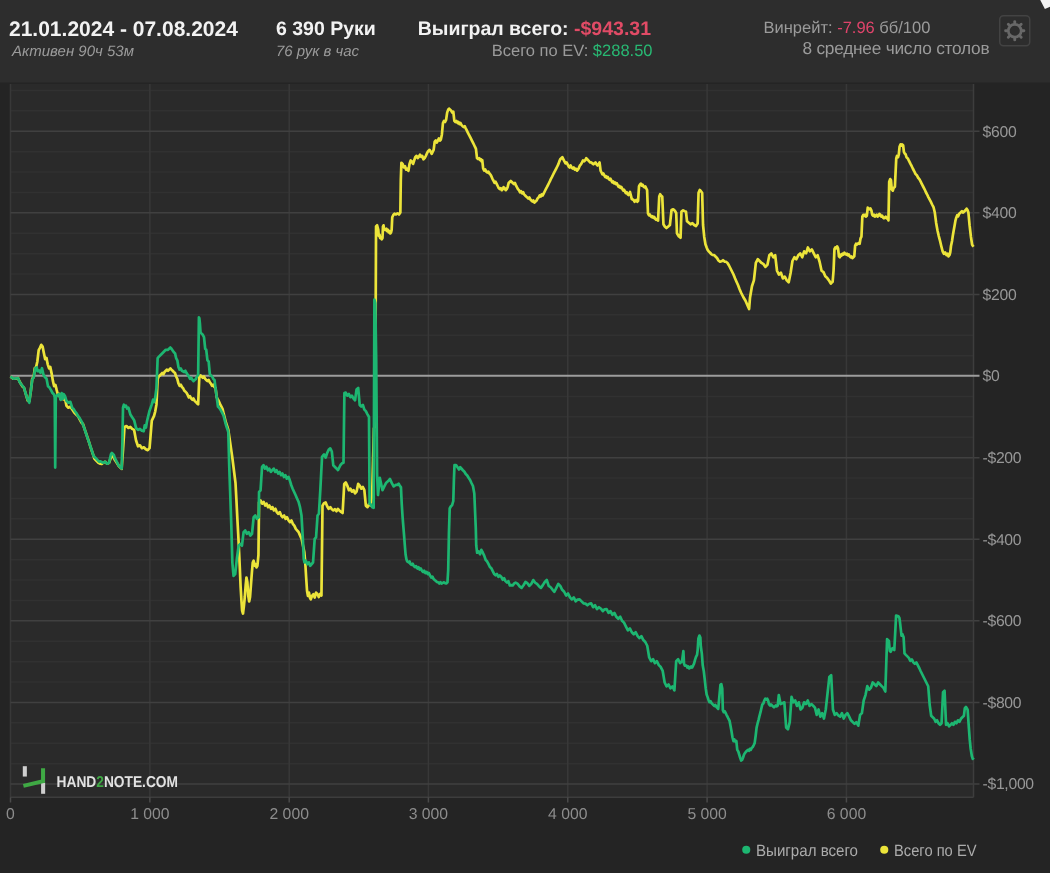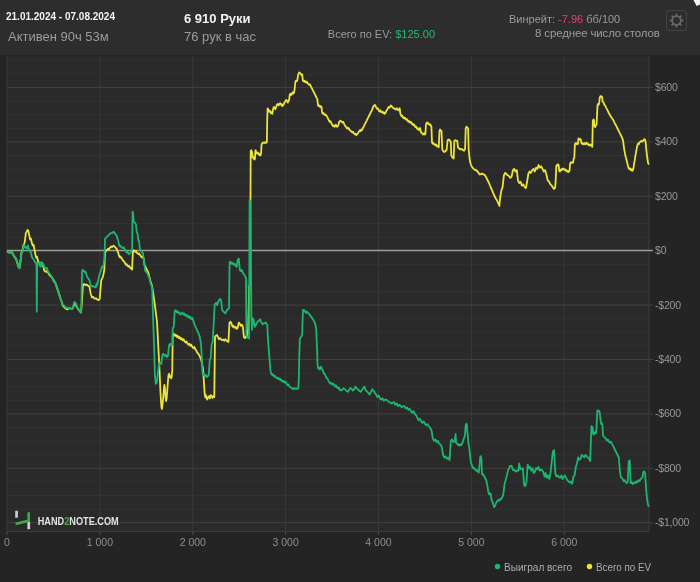--- a/index.html
+++ b/index.html
@@ -1,18 +1,18 @@
 <!DOCTYPE html>
 <html><head><meta charset="utf-8">
 <style>
 * { margin:0; padding:0; box-sizing:border-box; }
 html,body { width:700px; height:582px; background:#242424; font-family:"Liberation Sans",sans-serif; overflow:hidden; }
 #header { position:absolute; left:0; top:0; width:700px; height:55px; background:#2d2d2d; }
 .b1 { font-size:13px; font-weight:bold; color:#f2f2f2; }
-.g1 { font-size:13px; color:#9b9b9b; }
+.g1 { font-size:10px; color:#9b9b9b;font-style:italic; }
 .abs { position:absolute; white-space:nowrap; }
 #gear { position:absolute; left:666px; top:10px; width:21px; height:21px; border:1px solid #434343; border-radius:3px; }
 </style></head>
 <body>
 <svg width="700" height="582" style="position:absolute;left:0;top:0">
 <rect x="0" y="0" width="700" height="582" fill="#242424"></rect>
 <rect x="7" y="56" width="642" height="475.5" fill="#2a2a2a"></rect>
 <line x1="7" y1="60.3" x2="649" y2="60.3" stroke="#313131" stroke-width="1"></line>
 <line x1="7" y1="73.9" x2="649" y2="73.9" stroke="#313131" stroke-width="1"></line>
 <line x1="7" y1="101.1" x2="649" y2="101.1" stroke="#313131" stroke-width="1"></line>
@@ -87,25 +87,26 @@
 <circle cx="589.5" cy="566.5" r="2.7" fill="#ece43a"></circle>
 <text x="596" y="570.5" fill="#acacac" font-size="11" textLength="55" lengthAdjust="spacingAndGlyphs">Всего по EV</text>
 <g>
 <rect x="15.2" y="510.8" width="2.7" height="6.9" fill="#cfcfcf"></rect>
 <rect x="27.4" y="521.8" width="2.7" height="7.4" fill="#cfcfcf"></rect>
 <path d="M 15.6 523.9 L 28.7 520.8 L 28.7 512.2" fill="none" stroke="#3fa944" stroke-width="2.7"></path>
 <text x="37.7" y="524.5" fill="#e2e2e2" font-size="10.5" font-weight="bold" textLength="81" lengthAdjust="spacingAndGlyphs">HAND<tspan fill="#3fa944">2</tspan>NOTE.COM</text>
 </g>
 </svg>
 <div id="header">
-  <div class="abs b1" style="left:6px; top:10.5px; font-size:10px;">21.01.2024 - 07.08.2024</div>
+  <div class="abs b1" style="left:6px; top:10.5px; font-size:14px;">21.01.2024 - 07.08.2024</div>
   <div class="abs g1" style="left:8px; top:28.5px;">Активен 90ч 53м</div>
-  <div class="abs b1" style="left:184px; top:11px;">6 910 Руки</div>
+  <div class="abs b1" style="left:184px; top:11px;">6 390 Руки</div>
   <div class="abs g1" style="left:184px; top:28.5px;">76 рук в час</div>
-  <div class="abs" style="right:265px; top:27.5px; font-size:11px; color:#9b9b9b;">Всего по EV: <span style="color:#28b873">$125.00</span></div>
+  <div class="abs b1" style="right:266px; top:11px;">Выиграл всего: <span style="color:#e14b66">-$943.31</span></div>
+  <div class="abs" style="right:265px; top:27.5px; font-size:11px; color:#9b9b9b;">Всего по EV: <span style="color:#28b873">$288.50</span></div>
   <div class="abs" style="left:509px; top:12.5px; font-size:11px; color:#9b9b9b;">Винрейт: <span style="color:#e0446b">-7.96</span> бб/100</div>
   <div class="abs" style="left:535px; top:27px; font-size:11.5px; letter-spacing:-0.15px; color:#9b9b9b;">8 среднее число столов</div>
   <div id="gear"><svg width="19" height="19" viewBox="0 0 19 19" style="margin:0 0 0 0">
         <g fill="none" stroke="#686868">
           <circle cx="9.5" cy="9.5" r="4.3" stroke-width="1.8"></circle>
           <g stroke-width="1.9" stroke-linecap="round">
 <line x1="9.5" y1="3.4" x2="9.5" y2="4.4"></line>
             <line x1="9.5" y1="14.6" x2="9.5" y2="15.6"></line>
 <line x1="3.4" y1="9.5" x2="4.4" y2="9.5"></line>
             <line x1="14.6" y1="9.5" x2="15.6" y2="9.5"></line>

